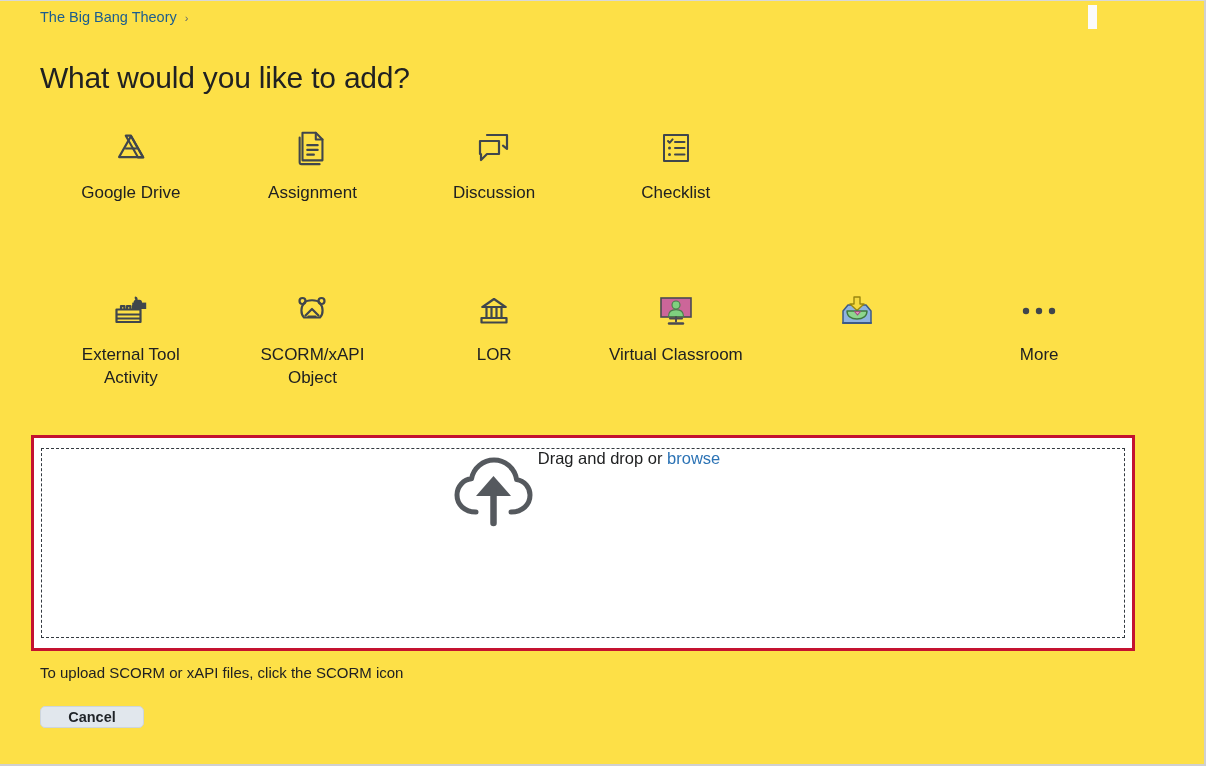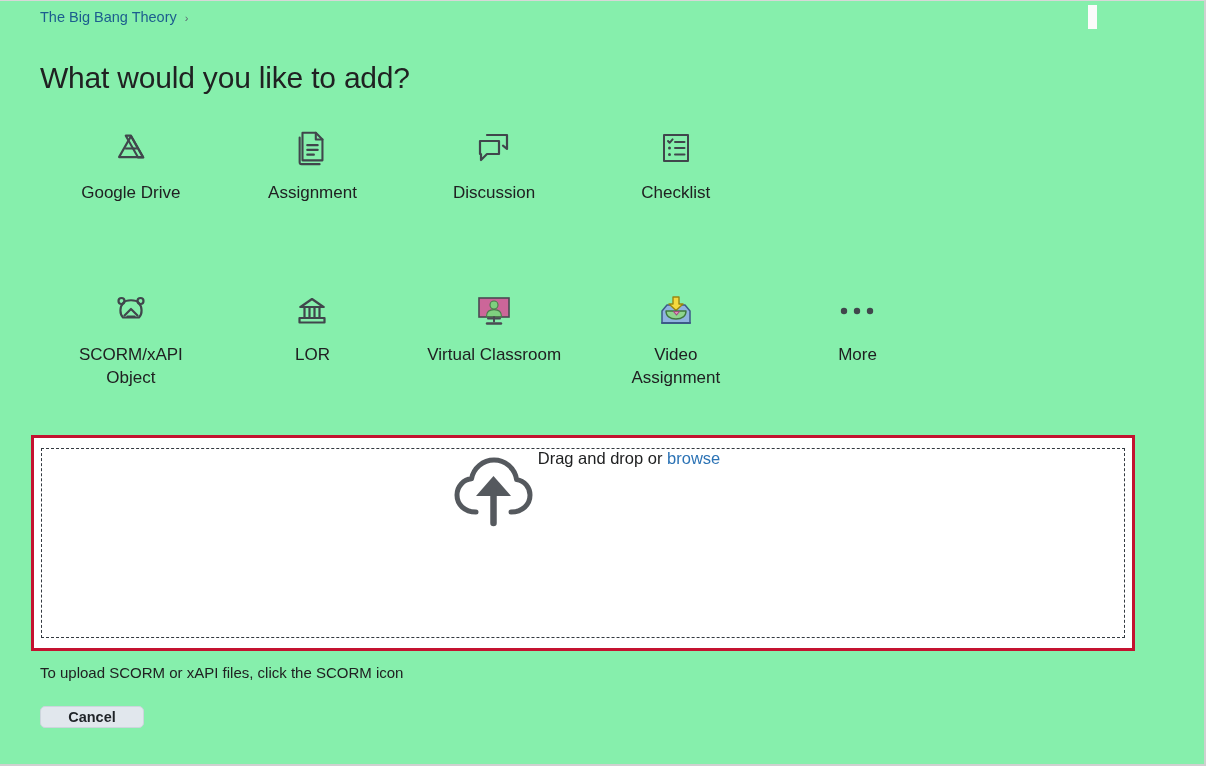--- a/index.html
+++ b/index.html
@@ -6,21 +6,21 @@
   html, body {
     margin: 0; padding: 0;
     width: 1206px; height: 766px;
     background: #ffffff;
     font-family: "Liberation Sans", sans-serif;
     overflow: hidden;
   }
   #page {
     position: relative;
     width: 1206px; height: 766px;
-    background: #86efac;
+    background: #fde047;
     border-right: 2px solid #d0d0d0;
     border-bottom: 2px solid #d0d0d0;
     border-top: 1px solid #d8d8d8;
     overflow: hidden;
   }
 
   
   .breadcrumb {
     position: absolute;
     left: 40px; top: 6px;
@@ -225,20 +225,38 @@
             <path d="M16 23.5 H25.5"></path>
           </g>
         </svg>
       </span>
       <span class="cap">Checklist</span>
     </div>
   </div>
 
   <div class="icon-grid row2" style="top:286px;">
 
+    <div class="icon-cell">
+      <span class="glyph">
+        <svg width="40" height="36" viewBox="0 0 40 36">
+          <g fill="#40464c">
+            <path d="M24 3.6 a2.6 2.6 0 0 1 2.6 2.6 v0.6 h1.8 a2.6 2.6 0 0 1 2.6 2.6 v0.6 h3.2 v6 H21.6 v-6 h1 v-0.6 a2.6 2.6 0 0 1 2.6-2.6 h-1.2 v-0.6 A2.6 2.6 0 0 1 24 3.6 z"></path>
+            <rect x="21.4" y="9.6" width="13.8" height="6.4"></rect>
+          </g>
+          <g fill="none" stroke="#40464c" stroke-width="2.2" stroke-linejoin="round">
+            <rect x="5.5" y="16.5" width="24" height="12.5"></rect>
+            <path d="M5.5 21.5 H29.5 M5.5 25.5 H29.5"></path>
+            <path d="M10 16.5 v-3.4 h3.4 v3.4"></path>
+            <path d="M16 16.5 v-3.4 h3.4 v3.4"></path>
+            <path d="M22 16.5 v-3.4 h3.4 v3.4"></path>
+          </g>
+        </svg>
+      </span>
+      <span class="cap">External Tool Activity</span>
+    </div>
 
     <div class="icon-cell">
       <span class="glyph">
         <svg width="36" height="34" viewBox="0 0 36 34">
           <g fill="none" stroke="#40464c" stroke-width="2.2" stroke-linecap="round" stroke-linejoin="round">
             <circle cx="8.5" cy="7" r="3"></circle>
             <circle cx="27.5" cy="7" r="3"></circle>
             <path d="M10.5 8.5 C13 5.5 23 5.5 25.5 8.5 C29.5 13 29.5 20 26 23.5 H10 C6.5 20 6.5 13 10.5 8.5 Z"></path>
             <path d="M11.5 21.5 L18 15 M24.5 21.5 L18.5 15.5"></path>
             <path d="M14.5 22.5 H21.5"></path>
@@ -278,21 +296,20 @@
     <div class="icon-cell">
       <span class="glyph">
         <svg width="38" height="34" viewBox="0 0 38 34">
           <path d="M5 17 L10 11 H28 L33 17 V29 H5 Z" fill="#8fb3e0" stroke="#3c5a87" stroke-width="1.5" stroke-linejoin="round"></path>
           <path d="M16 3 H22 V10 H26 L19 16.5 L12 10 H16 Z" fill="#f5d93f" stroke="#9a8710" stroke-width="1.4" stroke-linejoin="round"></path>
           <path d="M9 17 C9 22 13 25 19 25 C25 25 29 22 29 17 Z" fill="#8ed68e" stroke="#3f7a3f" stroke-width="1.4" stroke-linejoin="round"></path>
           <path d="M16.5 17.5 H22.5 L19.5 21 Z" fill="#e58fc0" stroke="#9c4f7c" stroke-width="1.1" stroke-linejoin="round"></path>
           <path d="M5 29 H33" stroke="#3c5a87" stroke-width="2" stroke-linecap="round"></path>
         </svg>
       </span>
-      <span class="cap">Video Assignment</span>
     </div>
 
     <div class="icon-cell">
       <span class="glyph">
         <svg width="38" height="14" viewBox="0 0 38 14">
           <circle cx="6" cy="7" r="3.2" fill="#40464c"></circle>
           <circle cx="19" cy="7" r="3.2" fill="#40464c"></circle>
           <circle cx="32" cy="7" r="3.2" fill="#40464c"></circle>
         </svg>
       </span>

